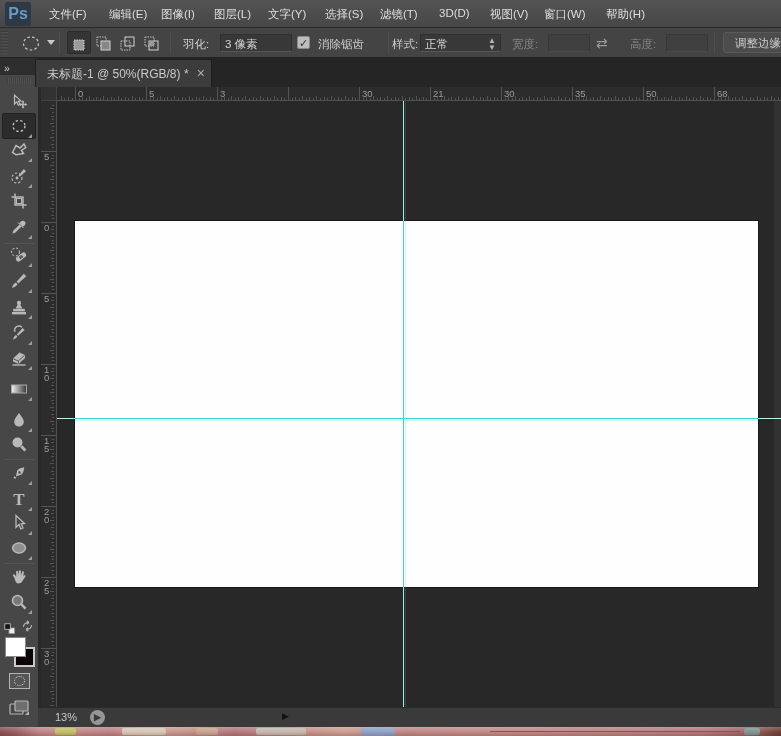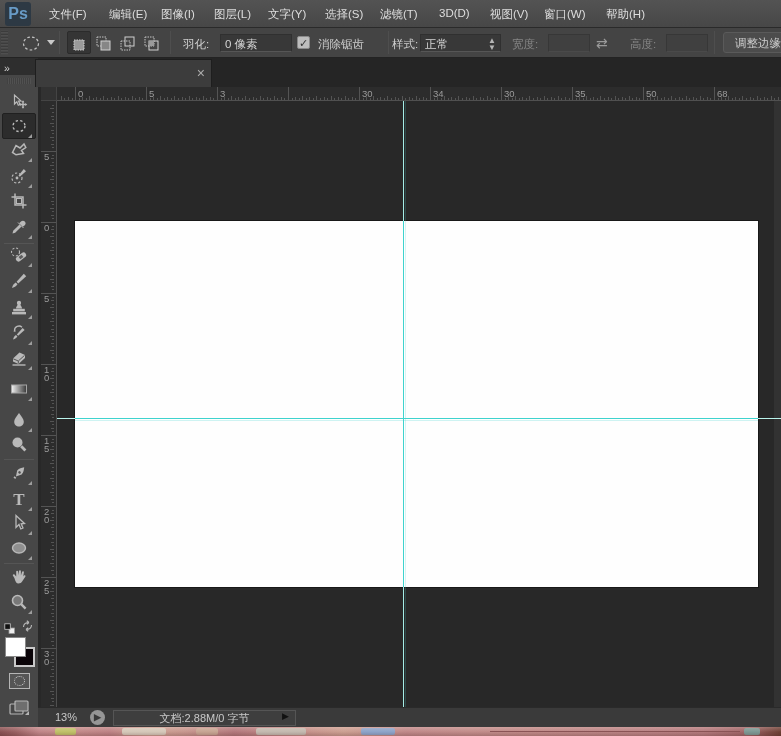--- a/index.html
+++ b/index.html
@@ -109,21 +109,21 @@
         <rect x="1" y="5" width="9" height="9" fill="none" stroke="#c3c3c3" stroke-dasharray="1.5 1"></rect>
         <rect x="5" y="1" width="9" height="9" fill="none" stroke="#d0d0d0"></rect>
       </svg></div>
   <div class="sqico" style="left:144px;top:8px"><svg width="15" height="15" viewBox="0 0 15 15">
         <rect x="1" y="1" width="9" height="9" fill="none" stroke="#c3c3c3" stroke-dasharray="1.5 1"></rect>
         <rect x="5" y="5" width="9" height="9" fill="none" stroke="#d0d0d0"></rect>
         <rect x="5" y="5" width="5" height="5" fill="#9a9a9a"></rect>
       </svg></div>
   <div class="osep" style="left:170px"></div>
   <div class="olabel" style="left:183px">羽化:</div>
-  <div class="oinput" style="left:220px;width:72px">0 像素</div>
+  <div class="oinput" style="left:220px;width:72px">3 像素</div>
   <div style="position:absolute;left:297px;top:8px;width:13px;height:13px;background:#bdbdbd;border:1px solid #8a8a8a;border-radius:2px;color:#333;font-size:11px;line-height:12px;text-align:center">✓</div>
   <div class="olabel" style="left:318px">消除锯齿</div>
   <div class="osep" style="left:388px"></div>
   <div class="olabel" style="left:392px">样式:</div>
   <div class="oinput" style="left:420px;width:81px">正常<span style="position:absolute;right:4px;top:2px;color:#b5b5b5;font-size:8px;line-height:7px">▲<br>▼</span></div>
   <div class="olabel odim" style="left:512px">宽度:</div>
   <div class="oinput odis" style="left:548px;width:42px"></div>
   <div style="position:absolute;left:596px;top:7px;color:#9a9a9a;font-size:14px">⇄</div>
   <div class="olabel odim" style="left:630px">高度:</div>
   <div class="oinput odis" style="left:666px;width:42px"></div>
@@ -240,20 +240,21 @@
 <div id="qmask">
     <div></div>
   </div>
 <div id="scrmode"><svg width="21" height="16" viewBox="0 0 21 16">
       <rect x="1" y="4" width="13" height="10" rx="1" fill="none" stroke="#b5b5b5" stroke-width="1.2"></rect>
       <rect x="6" y="1" width="13" height="10" rx="1" fill="#6e6e6e" stroke="#b5b5b5" stroke-width="1.2"></rect>
       <path d="M16 15 L20 15 L20 11 Z" fill="#b5b5b5"></path>
     </svg></div>
 <div id="tabbar">
     <div id="tab">
+      <span style="position:absolute;left:11px;top:6px">未标题-1 @ 50%(RGB/8) *</span>
       <span id="tabx">×</span>
     </div>
   </div>
 <div id="rcorner"></div>
 <div id="rtop">
     <div class="t" style="left:3.8px;top:9px;height:4px"></div>
 <div class="t" style="left:7.3px;top:11px;height:2px"></div>
 <div class="t" style="left:10.9px;top:10px;height:3px"></div>
 <div class="t" style="left:14.5px;top:11px;height:2px"></div>
 <div class="t" style="left:18.0px;top:0;height:13px"></div>
@@ -355,21 +356,21 @@
 <div class="t" style="left:341.1px;top:11px;height:2px"></div>
 <div class="t" style="left:344.6px;top:9px;height:4px"></div>
 <div class="t" style="left:348.1px;top:11px;height:2px"></div>
 <div class="t" style="left:351.7px;top:10px;height:3px"></div>
 <div class="t" style="left:355.2px;top:11px;height:2px"></div>
 <div class="t" style="left:358.8px;top:9px;height:4px"></div>
 <div class="t" style="left:362.3px;top:11px;height:2px"></div>
 <div class="t" style="left:365.9px;top:10px;height:3px"></div>
 <div class="t" style="left:369.4px;top:11px;height:2px"></div>
 <div class="t" style="left:373.0px;top:0;height:13px"></div>
-<div class="rn" style="left:376.0px;top:1px">34</div>
+<div class="rn" style="left:376.0px;top:1px">21</div>
 <div class="t" style="left:376.5px;top:11px;height:2px"></div>
 <div class="t" style="left:380.1px;top:10px;height:3px"></div>
 <div class="t" style="left:383.6px;top:11px;height:2px"></div>
 <div class="t" style="left:387.2px;top:9px;height:4px"></div>
 <div class="t" style="left:390.8px;top:11px;height:2px"></div>
 <div class="t" style="left:394.3px;top:10px;height:3px"></div>
 <div class="t" style="left:397.8px;top:11px;height:2px"></div>
 <div class="t" style="left:401.4px;top:9px;height:4px"></div>
 <div class="t" style="left:404.9px;top:11px;height:2px"></div>
 <div class="t" style="left:408.5px;top:10px;height:3px"></div>
@@ -654,21 +655,20 @@
   <div class="hguide" style="left:701px;top:317px;width:23px;background:#b9f3ec"></div>
   <div class="hguide" style="left:18px;top:319px;width:683px;opacity:0.25"></div>
   <div class="vguide" style="left:346px;top:0;height:606px"></div>
   <div class="vguide" style="left:346px;top:0;height:120px;background:#a5ede6"></div>
   <div class="vguide" style="left:346px;top:486px;height:120px;background:#a5ede6"></div>
   <div class="vguide" style="left:348px;top:0;height:606px;opacity:0.2"></div>
 </div>
 <div id="statusbar">
   <span style="position:absolute;left:17px;top:3px">13%</span>
   <div style="position:absolute;left:52px;top:2px;width:15px;height:15px;border-radius:50%;background:#969696;color:#3a3a3a;font-size:9px;text-align:center;line-height:15px;font-weight:bold">▶</div>
-  <div id="docinfo">文档:2.88M/0 字节</div>
   <div id="playb">▶</div>
 </div>
 <div id="taskbar">
   <div class="tbblob" style="left:55px;width:21px;background:#c2c46a"></div>
   <div class="tbblob" style="left:122px;width:44px;background:#d8cbbc"></div>
   <div class="tbblob" style="left:196px;width:22px;background:#c9a795"></div>
   <div class="tbblob" style="left:256px;width:50px;background:#c6bcb2"></div>
   <div class="tbblob" style="left:361px;width:34px;background:#8fa6cc"></div>
   <div class="tbblob" style="left:490px;top:4px;width:250px;height:1px;background:#8a5254;border-radius:0"></div>
   <div class="tbblob" style="left:744px;width:16px;background:#7e9a96"></div>

